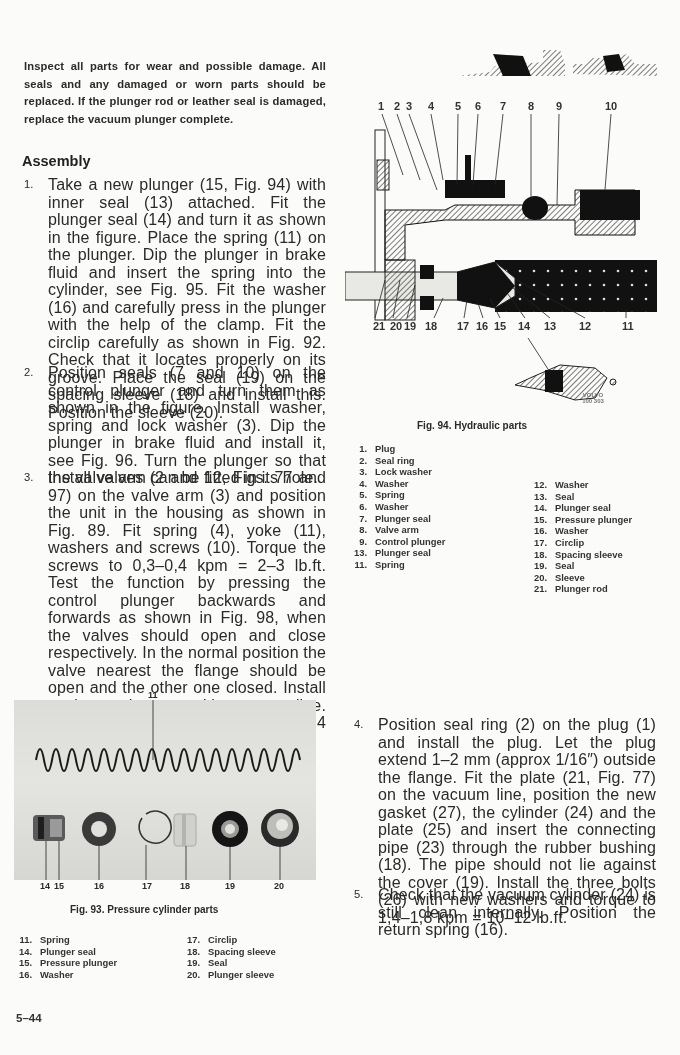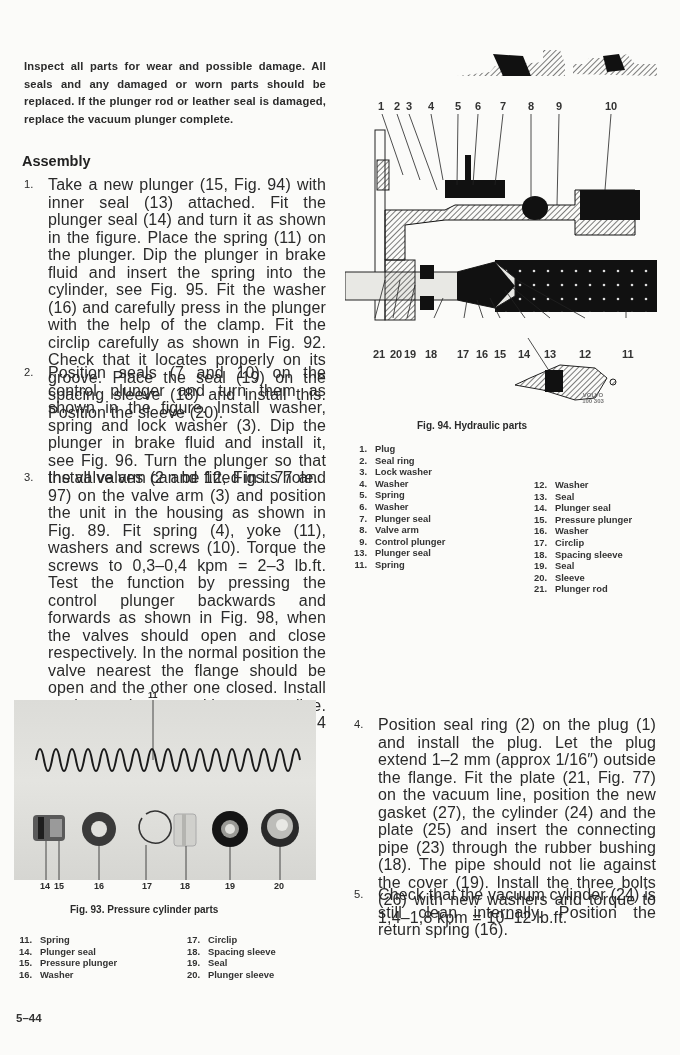--- a/index.html
+++ b/index.html
@@ -205,21 +205,21 @@
   <span class="callout" style="left:61px;">3</span>
   <span class="callout" style="left:83px;">4</span>
   <span class="callout" style="left:110px;">5</span>
   <span class="callout" style="left:130px;">6</span>
   <span class="callout" style="left:155px;">7</span>
   <span class="callout" style="left:183px;">8</span>
   <span class="callout" style="left:211px;">9</span>
   <span class="callout" style="left:260px;">10</span>
 </div>
 
-<div class="abs" style="left:345px; top:320px; width:335px; height:14px;margin-top:28px;">
+<div class="abs" style="left:345px; top:320px; width:335px; height:14px;">
   <span class="callout" style="left:28px;">21</span>
   <span class="callout" style="left:45px;">20</span>
   <span class="callout" style="left:59px;">19</span>
   <span class="callout" style="left:80px;">18</span>
   <span class="callout" style="left:112px;">17</span>
   <span class="callout" style="left:131px;">16</span>
   <span class="callout" style="left:149px;">15</span>
   <span class="callout" style="left:173px;">14</span>
   <span class="callout" style="left:199px;text-align:right;">13</span>
   <span class="callout" style="left:234px;">12</span>

